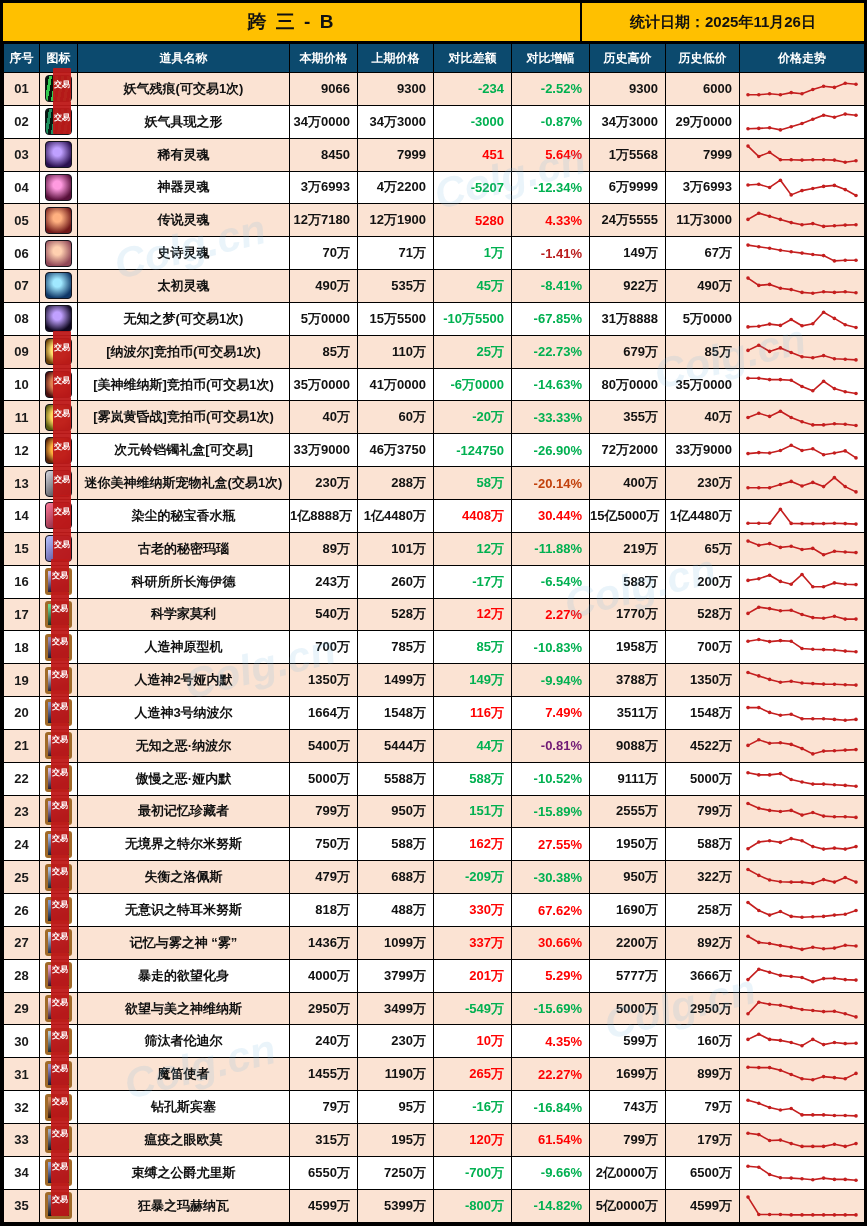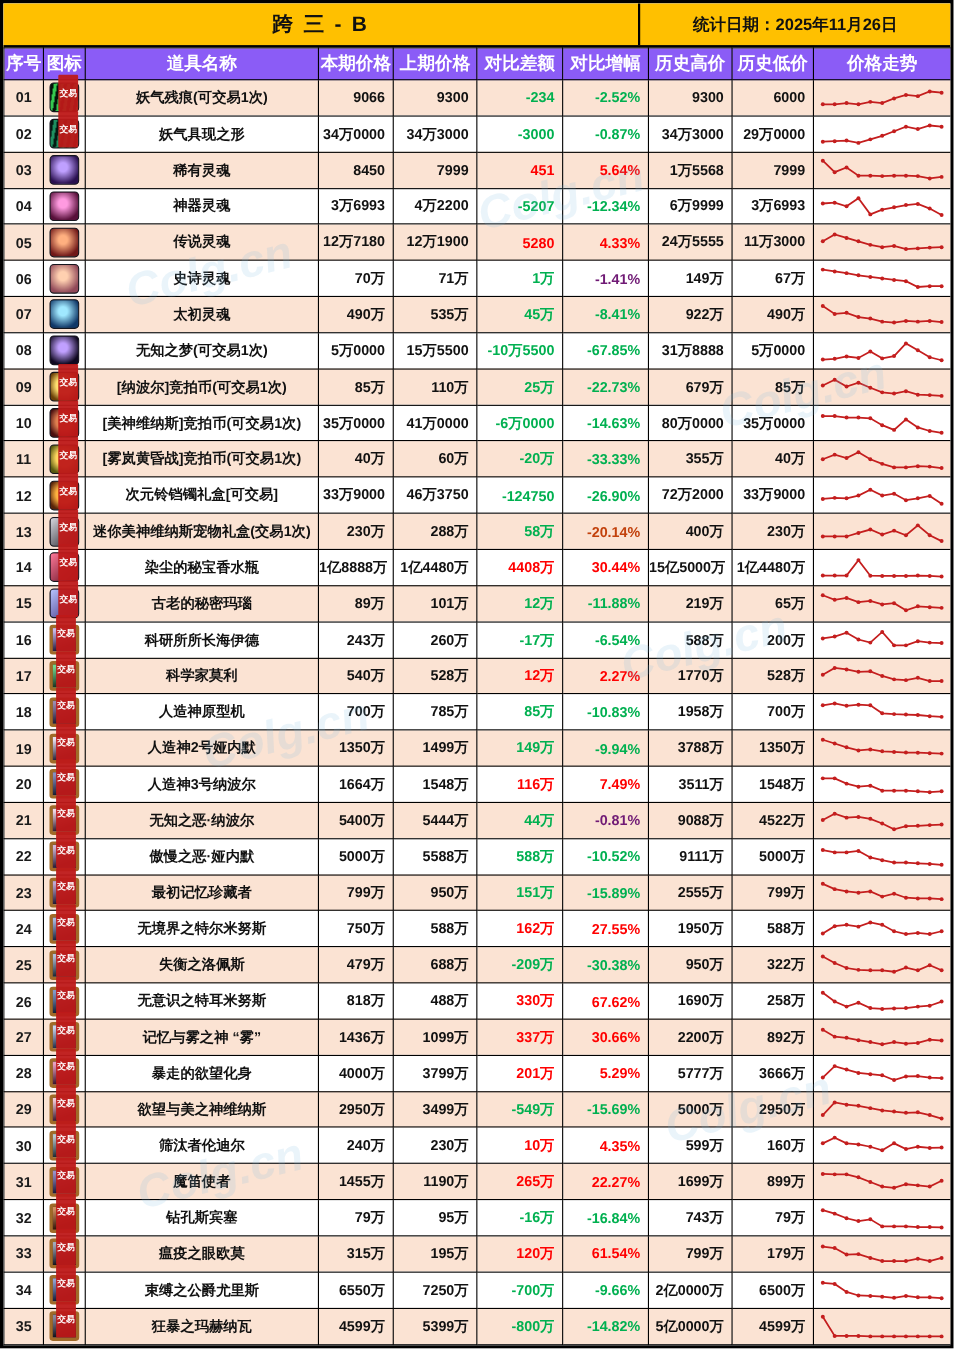--- a/index.html
+++ b/index.html
@@ -11,21 +11,21 @@
   .titlebar { display:flex; height:40px; background:#FFC000; border-bottom:2px solid #000; }
   .titlebar .t-left  { width:579px; display:flex; align-items:center; justify-content:center;
                        border-right:2px solid #000; font-size:19px; color:#111; letter-spacing:2px; }
   .titlebar .t-right { flex:1; display:flex; align-items:center; justify-content:center;
                        font-size:15px; color:#111; }
 
   
   table { border-collapse:collapse; table-layout:fixed; width:861px; }
   th, td { border:1px solid #000; overflow:visible; white-space:nowrap; vertical-align:middle; }
   thead tr { height:29px; }
-  thead th { background:#8b5cf6; color:#fff; font-size:16px; text-align:center; }
+  thead th { background:#0c4a6e; color:#fff; font-size:12px; text-align:center; }
   tbody tr { height:32.85px; }
   tbody tr.odd td { background:#FBE3D3; }
   tbody tr.even td { background:#FFFFFF; }
   td.c-no   { text-align:center; font-size:13px; color:#1a1a1a; }
   td.c-icon { text-align:center; }
   td.c-name { text-align:center; font-size:13px; color:#111; }
   td.c-num  { text-align:right; padding-right:7px; font-size:13px; color:#111; }
   td.c-diff, td.c-pct { text-align:right; padding-right:7px; font-size:13px; }
   td.c-trend { padding:0 2px; }
 
@@ -232,21 +232,21 @@
         </tr>
         <tr class="even">
           <td class="c-no">06</td>
           <td class="c-icon">
             <div class="icn orb" style="background: radial-gradient(circle at 45% 40%, rgb(255, 208, 176) 0px, rgb(255, 208, 176) 20%, rgb(144, 72, 88) 75%);"></div>
           </td>
           <td class="c-name">史诗灵魂</td>
           <td class="c-num">70万</td>
           <td class="c-num">71万</td>
           <td class="c-diff" style="color: rgb(0, 176, 80);">1万</td>
-          <td class="c-pct" style="color: #701a75;">-1.41%</td>
+          <td class="c-pct" style="color: #b91c1c;">-1.41%</td>
           <td class="c-num">149万</td>
           <td class="c-num">67万</td>
           <td class="c-trend">
             <svg class="spark" width="118" height="28" viewBox="0 0 118 28">
               <polyline points="5.0,6.1 15.8,7.8 26.6,9.3 37.4,11.3 48.2,12.8 59.0,14.1 69.8,15.5 80.6,16.6 91.4,21.9 102.2,21.2 113.0,21.2" fill="none" stroke="#C41E1E" stroke-width="1.6"></polyline>
               <circle cx="5.0" cy="6.1" r="1.8" fill="#C41E1E"></circle>
               <circle cx="15.8" cy="7.8" r="1.8" fill="#C41E1E"></circle>
               <circle cx="26.6" cy="9.3" r="1.8" fill="#C41E1E"></circle>
               <circle cx="37.4" cy="11.3" r="1.8" fill="#C41E1E"></circle>
               <circle cx="48.2" cy="12.8" r="1.8" fill="#C41E1E"></circle>

